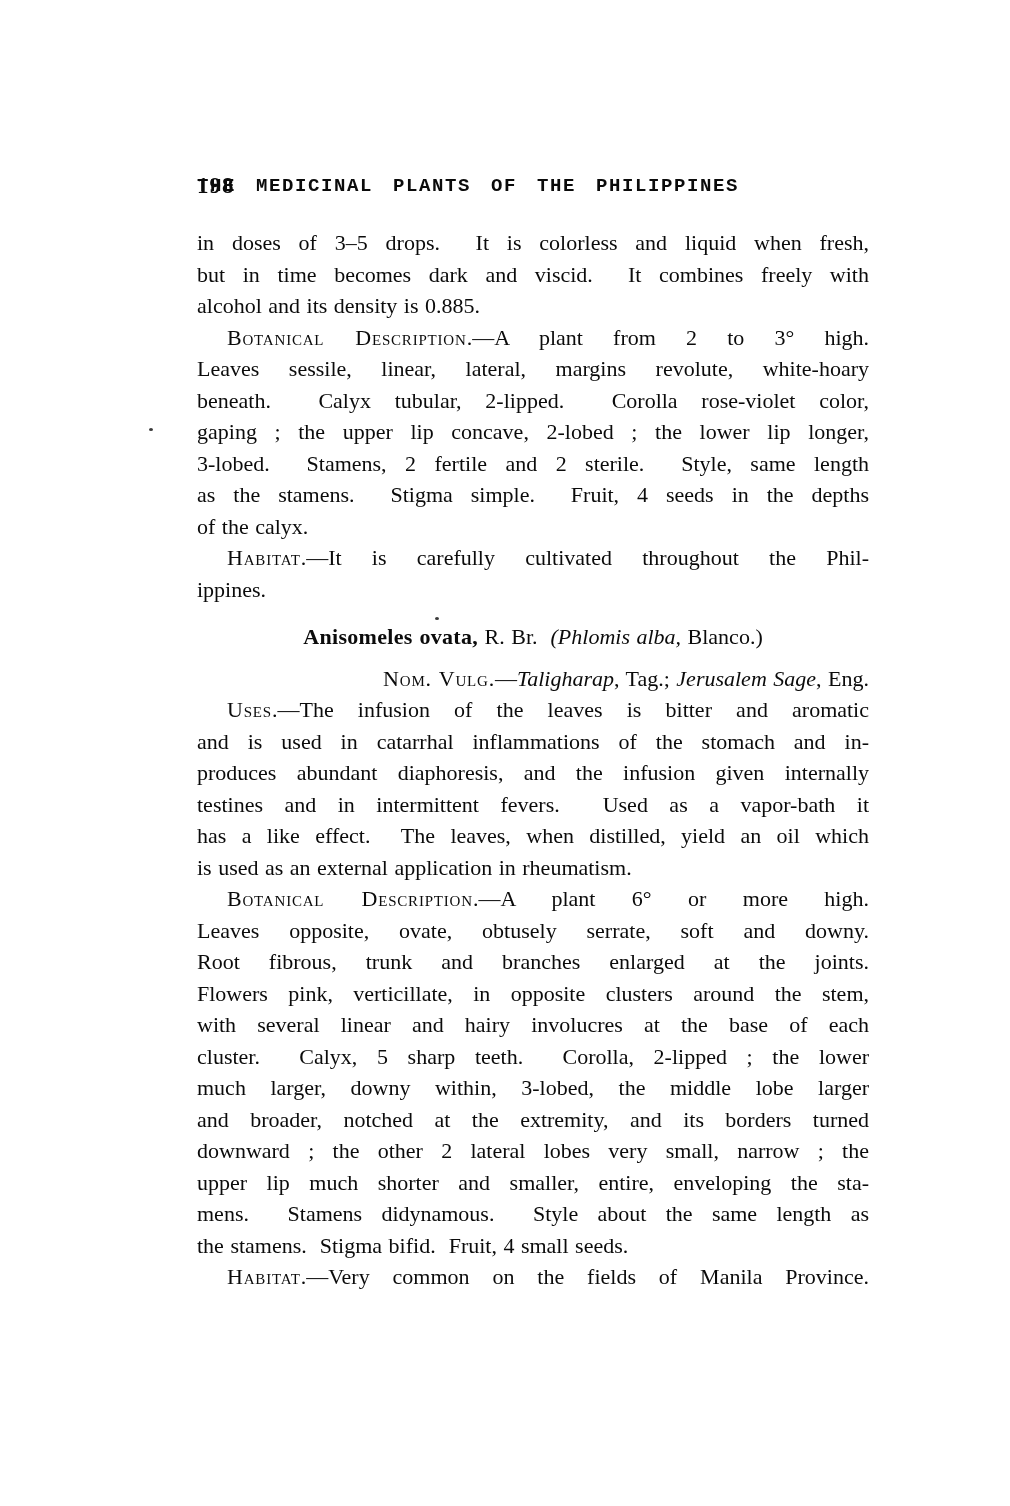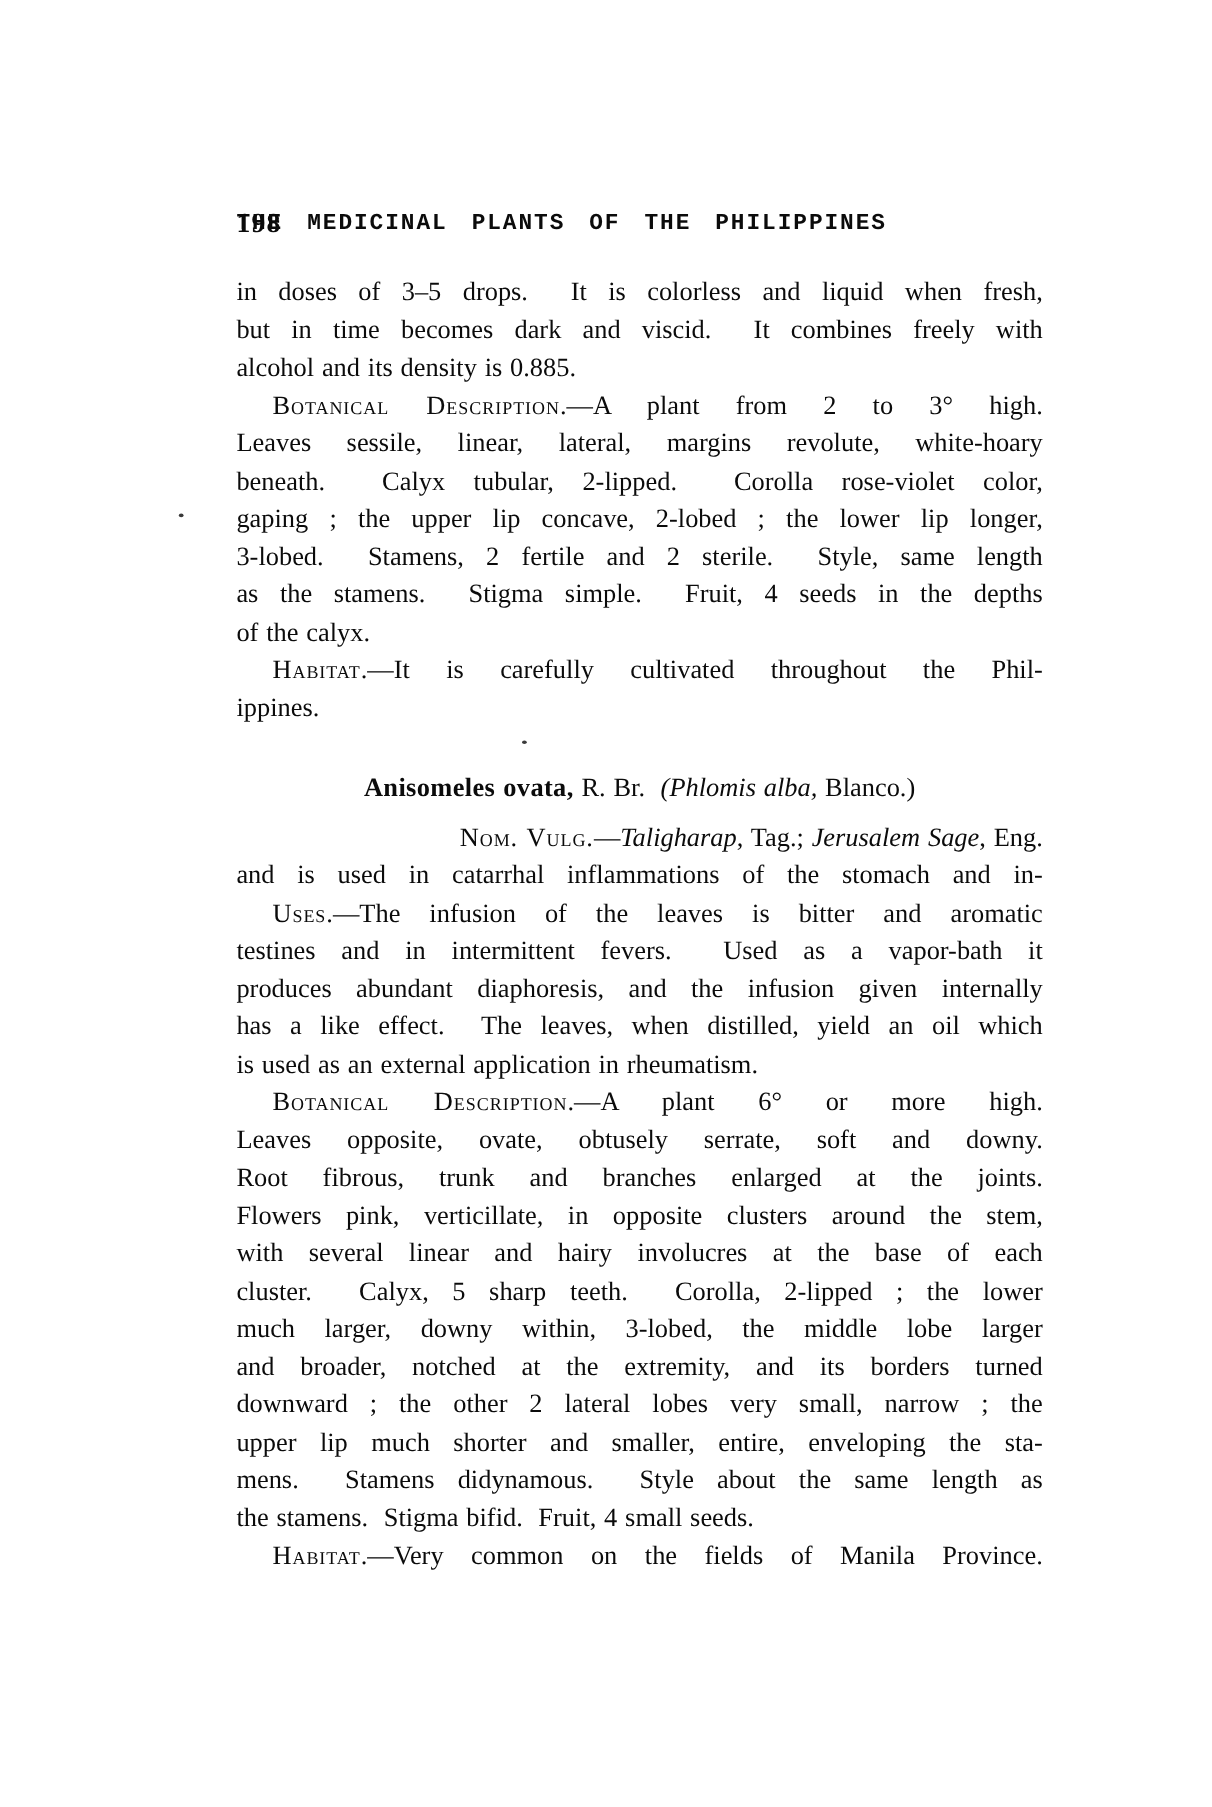--- a/index.html
+++ b/index.html
@@ -95,26 +95,26 @@
       <div class="line"><span>alcohol and its density is 0.885.</span></div>
       <div class="line just indent"><span class="s-sc">Botanical Description</span><span>.—A plant from 2 to 3° high.</span></div>
       <div class="line just"><span>Leaves sessile, linear, lateral, margins revolute, white-hoary</span></div>
       <div class="line just"><span>beneath.&nbsp; Calyx tubular, 2-lipped.&nbsp; Corolla rose-violet color,</span></div>
       <div class="line just"><span>gaping ; the upper lip concave, 2-lobed ; the lower lip longer,</span></div>
       <div class="line just"><span>3-lobed.&nbsp; Stamens, 2 fertile and 2 sterile.&nbsp; Style, same length</span></div>
       <div class="line just"><span>as the stamens.&nbsp; Stigma simple.&nbsp; Fruit, 4 seeds in the depths</span></div>
       <div class="line"><span>of the calyx.</span></div>
       <div class="line just indent"><span class="s-sc">Habitat</span><span>.—It is carefully cultivated throughout the Phil-</span></div>
       <div class="line"><span>ippines.</span></div>
-      <div class="line center" style="margin-top: 35px;"><span class="s-b">Anisomeles ovata,</span><span> R. Br.&nbsp; </span><span class="s-i">(Phlomis alba,</span><span> Blanco.)</span></div>
+      <div class="line center" style="margin-top: 16px;"><span class="s-b">Anisomeles ovata,</span><span> R. Br.&nbsp; </span><span class="s-i">(Phlomis alba,</span><span> Blanco.)</span></div>
       <div class="line indent" style="margin-top: 10px;"><span class="s-sc">Nom. Vulg.</span><span>—</span><span class="s-i">Taligharap</span><span>, Tag.; </span><span class="s-i">Jerusalem Sage</span><span>, Eng.</span></div>
+      <div class="line just indent"><span class="s-sc">Uses</span><span>.—The infusion of the leaves is bitter and aromatic</span></div>
       <div class="line just"><span>and is used in catarrhal inflammations of the stomach and in-</span></div>
-      <div class="line just indent"><span class="s-sc">Uses</span><span>.—The infusion of the leaves is bitter and aromatic</span></div>
+      <div class="line just"><span>produces abundant diaphoresis, and the infusion given internally</span></div>
       <div class="line just"><span>testines and in intermittent fevers.&nbsp; Used as a vapor-bath it</span></div>
-      <div class="line just"><span>produces abundant diaphoresis, and the infusion given internally</span></div>
       <div class="line just"><span>has a like effect.&nbsp; The leaves, when distilled, yield an oil which</span></div>
       <div class="line"><span>is used as an external application in rheumatism.</span></div>
       <div class="line just indent"><span class="s-sc">Botanical Description</span><span>.—A plant 6° or more high.</span></div>
       <div class="line just"><span>Leaves opposite, ovate, obtusely serrate, soft and downy.</span></div>
       <div class="line just"><span>Root fibrous, trunk and branches enlarged at the joints.</span></div>
       <div class="line just"><span>Flowers pink, verticillate, in opposite clusters around the stem,</span></div>
       <div class="line just"><span>with several linear and hairy involucres at the base of each</span></div>
       <div class="line just"><span>cluster.&nbsp; Calyx, 5 sharp teeth.&nbsp; Corolla, 2-lipped ; the lower</span></div>
       <div class="line just"><span>much larger, downy within, 3-lobed, the middle lobe larger</span></div>
       <div class="line just"><span>and broader, notched at the extremity, and its borders turned</span></div>

